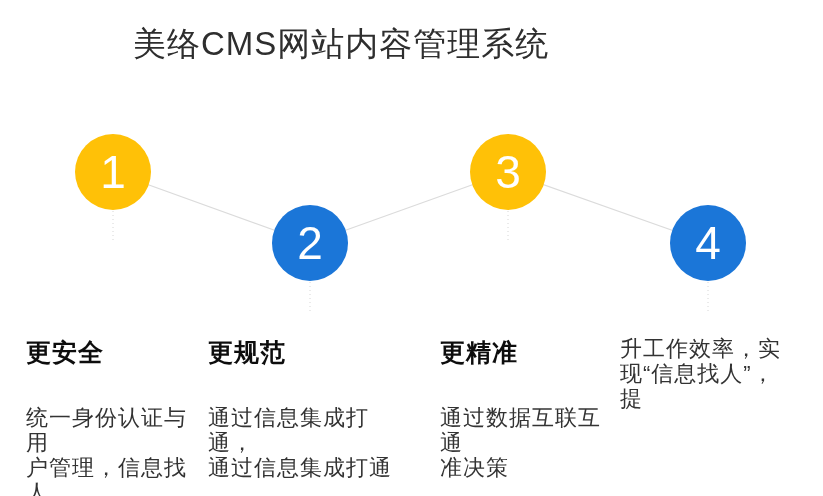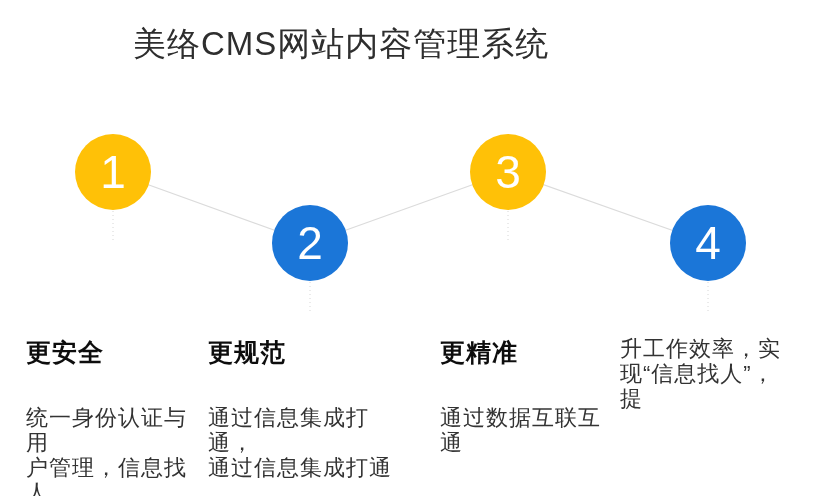--- a/index.html
+++ b/index.html
@@ -118,20 +118,21 @@
     <div class="step-desc">
       <span class="desc-line">通过信息集成打通，</span>
       <span class="desc-line">通过信息集成打通</span>
     </div>
   </div>
 
   <div class="step-col col-3">
     <div class="step-heading">更精准</div>
     <div class="step-desc">
       <span class="desc-line">通过数据互联互通</span>
+      <span class="desc-line">准决策</span>
     </div>
   </div>
 
   <div class="step-col col-4">
     <div class="step-desc">
       <span class="desc-line">升工作效率，实</span>
       <span class="desc-line">现“信息找人”，提</span>
     </div>
   </div>
 

